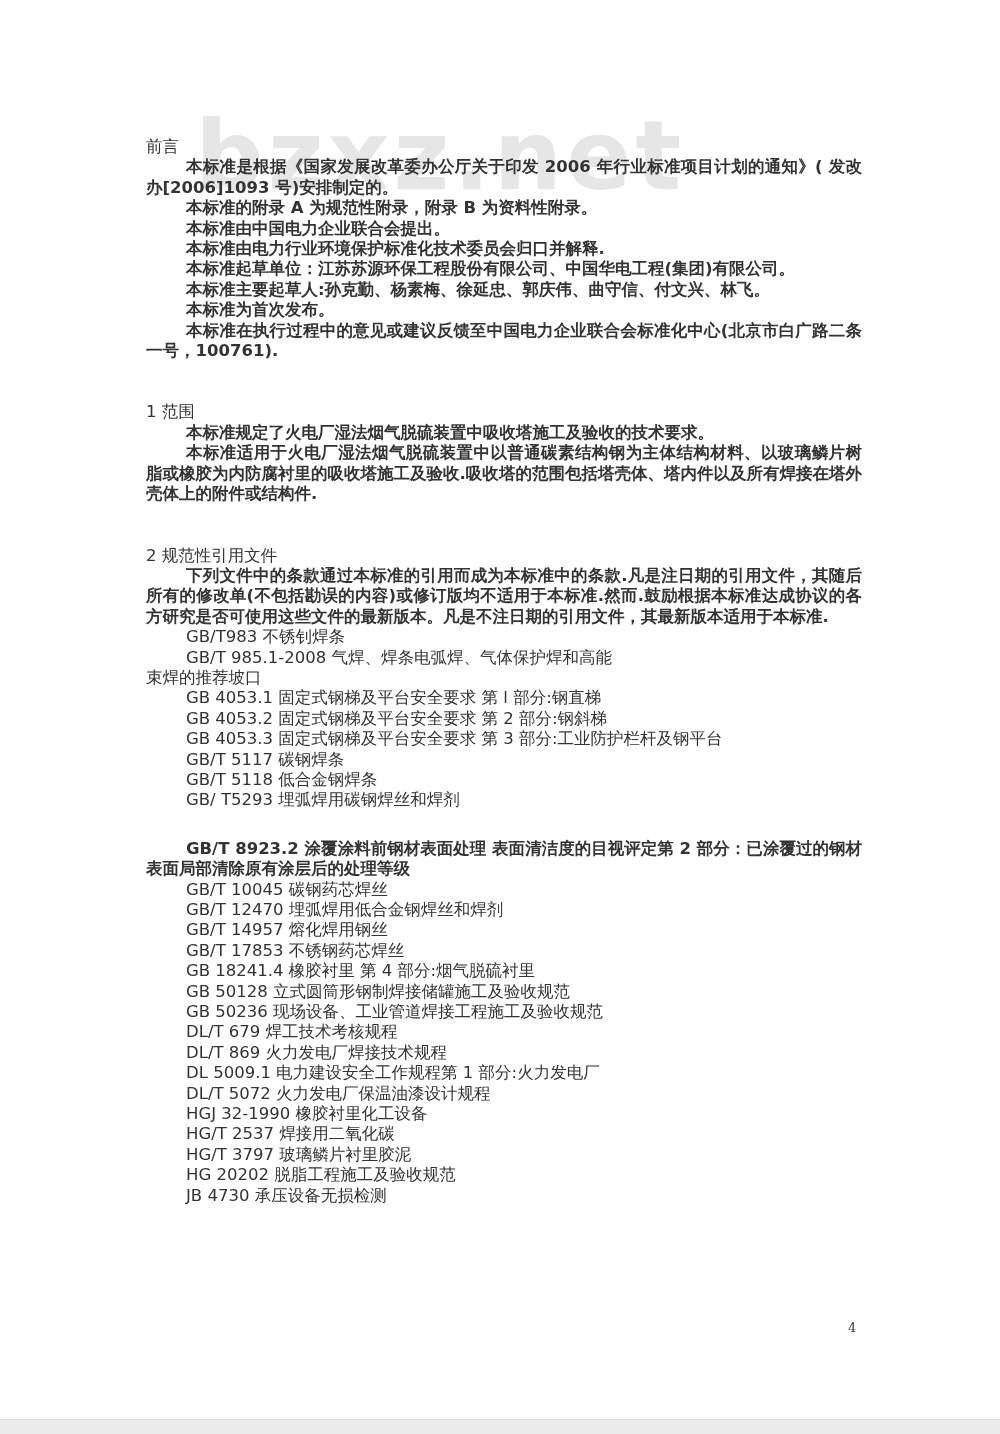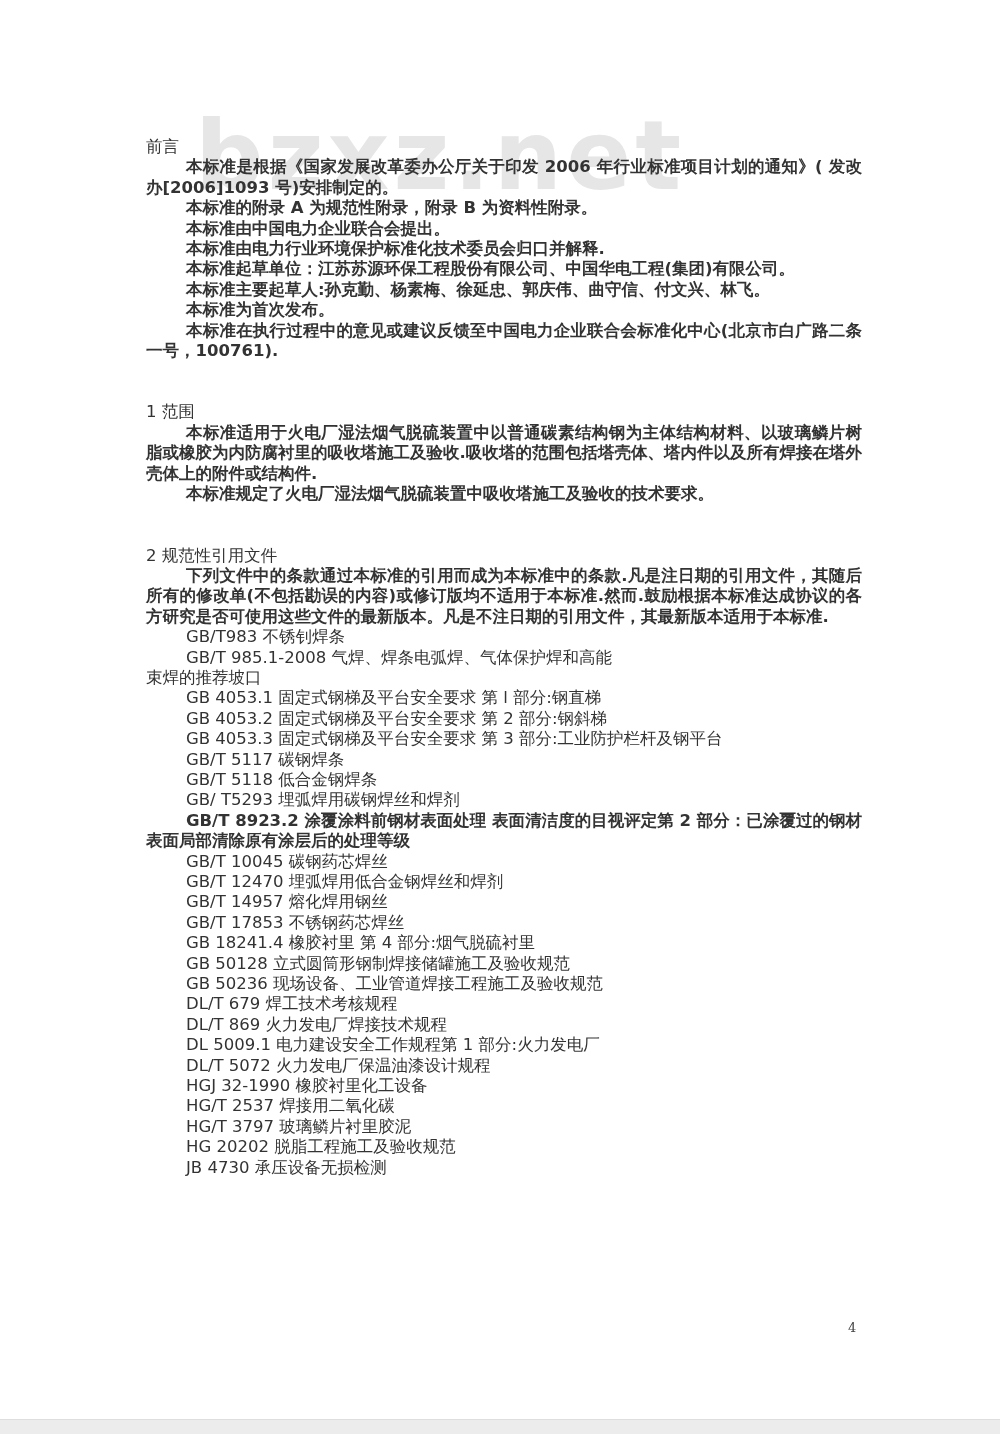--- a/index.html
+++ b/index.html
@@ -16,21 +16,21 @@
     font-size: 96px; letter-spacing: 4px; color: #e6e6e6;
     line-height: 1; z-index: 0; user-select: none;
   }
   .content {
     position: absolute; left: 146px; top: 137px; width: 716px;
     font-size: 16.5px; line-height: 20.4px; z-index: 1;
   }
   .heading { }
   .para { text-indent: 40px; text-align: justify; font-weight: bold; }
   .ref { padding-left: 40px; white-space: nowrap; }
-  .ref-wrap { text-indent: 40px; }
+  .ref-wrap { text-indent: 40px; margin-top: 28px; }
   .spacer-lg { height: 41px; }
   .page-number {
     position: absolute; left: 848px; top: 1320px;
     font-family: "DejaVu Serif", serif; font-size: 13px; color: #444;
   }
   .bottom-bar {
     position: absolute; left: 0; top: 1419px; width: 1000px; height: 15px;
     background: #ececec; border-top: 1px solid #dedede;
   }
 </style>
@@ -48,22 +48,22 @@
     <div class="para">本标准由中国电力企业联合会提出。</div>
     <div class="para">本标准由电力行业环境保护标准化技术委员会归口并解释.</div>
     <div class="para">本标准起草单位：江苏苏源环保工程股份有限公司、中国华电工程(集团)有限公司。</div>
     <div class="para">本标准主要起草人:孙克勤、杨素梅、徐延忠、郭庆伟、曲守信、付文兴、林飞。</div>
     <div class="para">本标准为首次发布。</div>
     <div class="para">本标准在执行过程中的意见或建议反馈至中国电力企业联合会标准化中心(北京市白广路二条一号，100761).</div>
 
     <div class="spacer-lg"></div>
 
     <div class="heading">1 范围</div>
+    <div class="para">本标准规定了火电厂湿法烟气脱硫装置中吸收塔施工及验收的技术要求。</div>
     <div class="para">本标准适用于火电厂湿法烟气脱硫装置中以普通碳素结构钢为主体结构材料、以玻璃鳞片树脂或橡胶为内防腐衬里的吸收塔施工及验收.吸收塔的范围包括塔壳体、塔内件以及所有焊接在塔外壳体上的附件或结构件.</div>
-    <div class="para">本标准规定了火电厂湿法烟气脱硫装置中吸收塔施工及验收的技术要求。</div>
 
     <div class="spacer-lg"></div>
 
     <div class="heading">2 规范性引用文件</div>
     <div class="para">下列文件中的条款通过本标准的引用而成为本标准中的条款.凡是注日期的引用文件，其随后所有的修改单(不包括勘误的内容)或修订版均不适用于本标准.然而.鼓励根据本标准达成协议的各方研究是否可使用这些文件的最新版本。凡是不注日期的引用文件，其最新版本适用于本标准.</div>
 
     <div class="ref">GB/T983 不锈钊焊条</div>
     <div class="ref">GB/T 985.1-2008 气焊、焊条电弧焊、气体保护焊和高能</div>
     <div>束焊的推荐坡口</div>
     <div class="ref">GB 4053.1 固定式钢梯及平台安全要求  第 l 部分:钢直梯</div>

